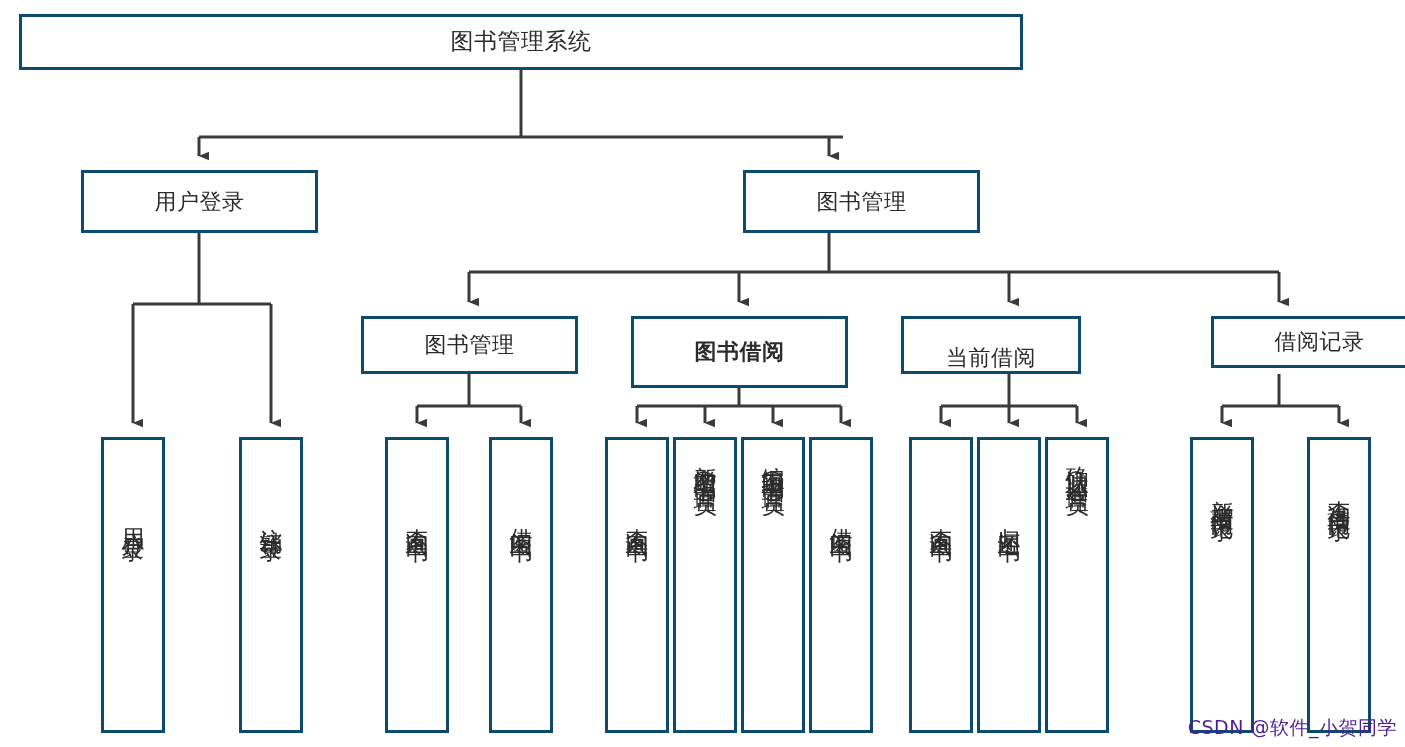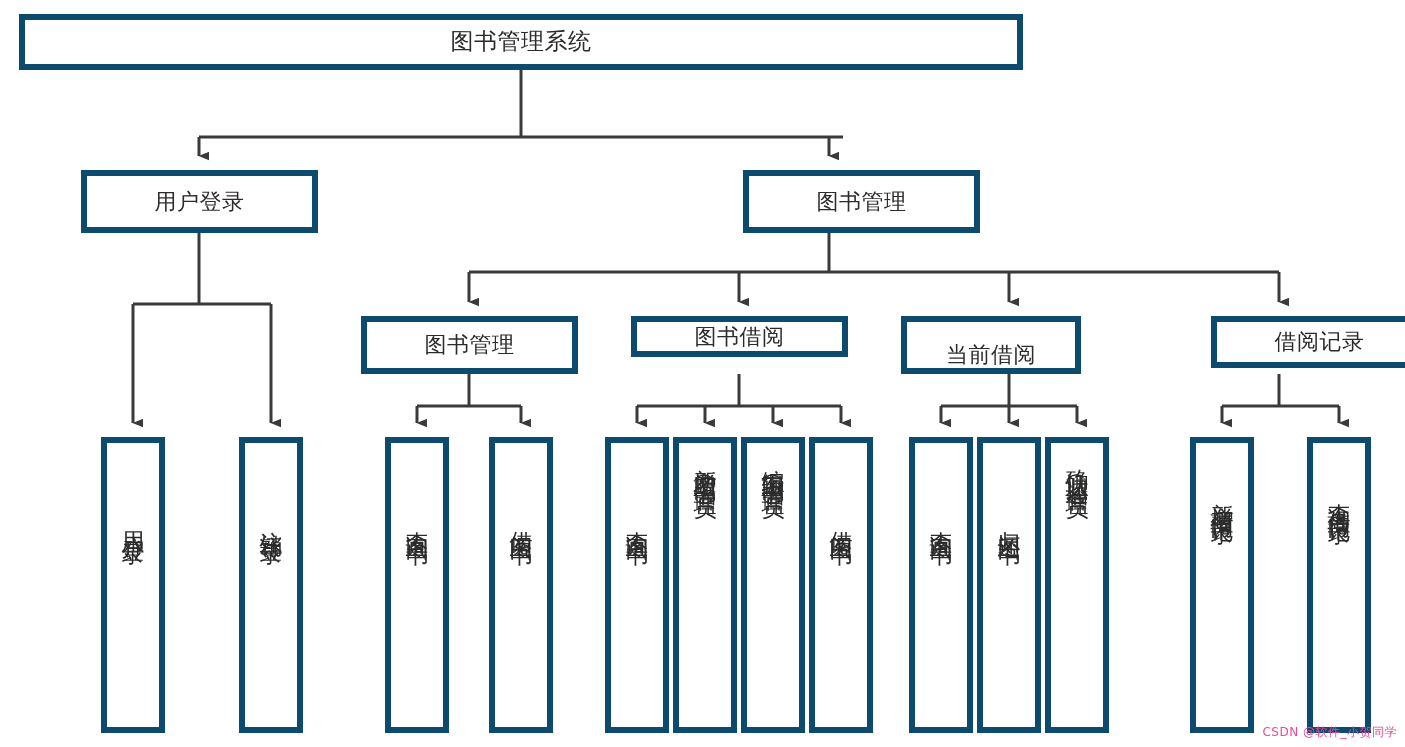--- a/index.html
+++ b/index.html
@@ -22,21 +22,21 @@
     position: absolute;
     left: 0;
     top: 0;
     width: 1405px;
     height: 747px;
   }
   .node {
     position: absolute;
     box-sizing: border-box;
     background: #ffffff;
-    border: 6px solid #0c4a6e;
+    border: 3px solid #0c4a6e;
     display: flex;
     align-items: center;
     justify-content: center;
     color: #2b2b2b;
     z-index: 5;
   }
   .node-label {
     display: block;
     text-align: center;
     line-height: 1.18;
@@ -61,22 +61,22 @@
     text-orientation: upright;
     font-size: 23px;
     line-height: 1;
     letter-spacing: 4px;
     white-space: nowrap;
   }
   #watermark {
     position: absolute;
     right: 8px;
     bottom: 6px;
-    font-size: 12px;
-    color: #ec4899;
+    font-size: 19px;
+    color: #4c1d95;
     letter-spacing: 0.5px;
     z-index: 20;
     white-space: nowrap;
     font-family: "DejaVu Sans", "Liberation Sans", sans-serif;
   }
 </style>
 </head>
 <body>
 
 <div id="diagram-root">
@@ -140,21 +140,21 @@
   </div>
 
   <div class="node horiz" style="left:743px; top:170px; width:237px; height:63px;">
     <span class="node-label">图书管理</span>
   </div>
 
   <div class="node horiz" style="left:361px; top:316px; width:217px; height:58px;">
     <span class="node-label">图书管理</span>
   </div>
 
-  <div class="node horiz" style="left:631px; top:316px; width:217px; height:41px;">
+  <div class="node horiz" style="left:631px; top:316px; width:217px; height:72px;font-weight:bold;">
     <span class="node-label">图书借阅</span>
   </div>
 
   <div class="node horiz" style="left:901px; top:316px; width:180px; height:58px;align-items:flex-end;">
     <span class="node-label">当前借阅</span>
   </div>
 
   <div class="node horiz" style="left:1211px; top:316px; width:217px; height:52px;">
     <span class="node-label">借阅记录</span>
   </div>

